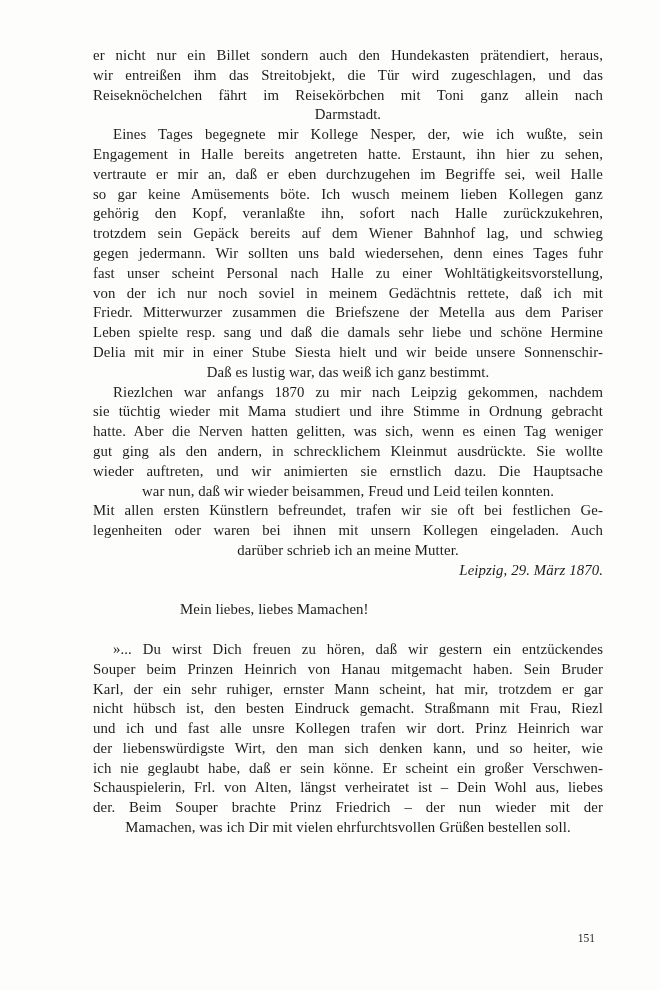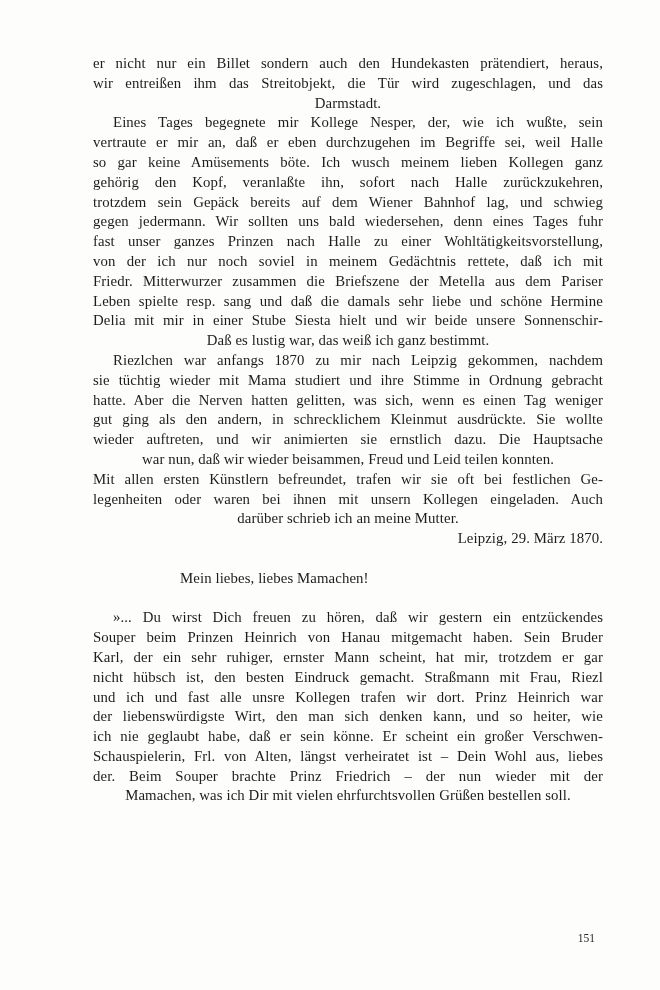--- a/index.html
+++ b/index.html
@@ -19,58 +19,59 @@
     color: #1c1c1c;
   }
   #text-block {
     position: absolute;
     left: 93px;
     top: 46px;
     width: 510px;
     font-size: 14.8px;
     line-height: 19.8px;
     letter-spacing: 0.1px;
-    margin-top: 8px;
   }
   .para { margin: 0; }
   .line { min-height: 19.8px; }
   .fill { text-align: justify; text-align-last: justify; }
   .end  { text-align: center; }
   .indent { text-indent: 20px; }
-  .right { text-align: right; }
+  .right { text-align: right; font-style: italic; }
   .para-salutation { margin: 19.8px 0; }
   .sal { padding-left: 87px; text-align: left; }
   .folio {
     position: absolute;
     top: 931px;
     right: 65px;
     font-size: 11.5px;
     line-height: 14px;
     color: #262626;
     font-family: "Liberation Serif", "DejaVu Serif", serif;
   }
 </style>
 </head>
 <body>
 
 <div id="page">
   <div id="text-block">
       <div class="para para-body">
         <div class="line fill">er nicht nur ein Billet sondern auch den Hundekasten prätendiert, heraus,</div>
         <div class="line fill">wir entreißen ihm das Streitobjekt, die Tür wird zugeschlagen, und das</div>
+        <div class="line fill">Reiseknöchelchen fährt im Reisekörbchen mit Toni ganz allein nach</div>
         <div class="line end">Darmstadt.</div>
       </div>
       <div class="para para-body">
         <div class="line fill indent">Eines Tages begegnete mir Kollege Nesper, der, wie ich wußte, sein</div>
+        <div class="line fill">Engagement in Halle bereits angetreten hatte. Erstaunt, ihn hier zu sehen,</div>
         <div class="line fill">vertraute er mir an, daß er eben durchzugehen im Begriffe sei, weil Halle</div>
         <div class="line fill">so gar keine Amüsements böte. Ich wusch meinem lieben Kollegen ganz</div>
         <div class="line fill">gehörig den Kopf, veranlaßte ihn, sofort nach Halle zurückzukehren,</div>
         <div class="line fill">trotzdem sein Gepäck bereits auf dem Wiener Bahnhof lag, und schwieg</div>
         <div class="line fill">gegen jedermann. Wir sollten uns bald wiedersehen, denn eines Tages fuhr</div>
-        <div class="line fill">fast unser ganzes Prinzen nach Halle zu einer Wohltätigkeitsvorstellung,</div>
+        <div class="line fill">fast unser scheint Personal nach Halle zu einer Wohltätigkeitsvorstellung,</div>
         <div class="line fill">von der ich nur noch soviel in meinem Gedächtnis rettete, daß ich mit</div>
         <div class="line fill">Friedr. Mitterwurzer zusammen die Briefszene der Metella aus dem Pariser</div>
         <div class="line fill">Leben spielte resp. sang und daß die damals sehr liebe und schöne Hermine</div>
         <div class="line fill">Delia mit mir in einer Stube Siesta hielt und wir beide unsere Sonnenschir-</div>
         <div class="line end">Daß es lustig war, das weiß ich ganz bestimmt.</div>
       </div>
       <div class="para para-body">
         <div class="line fill indent">Riezlchen war anfangs 1870 zu mir nach Leipzig gekommen, nachdem</div>
         <div class="line fill">sie tüchtig wieder mit Mama studiert und ihre Stimme in Ordnung gebracht</div>
         <div class="line fill">hatte. Aber die Nerven hatten gelitten, was sich, wenn es einen Tag weniger</div>

